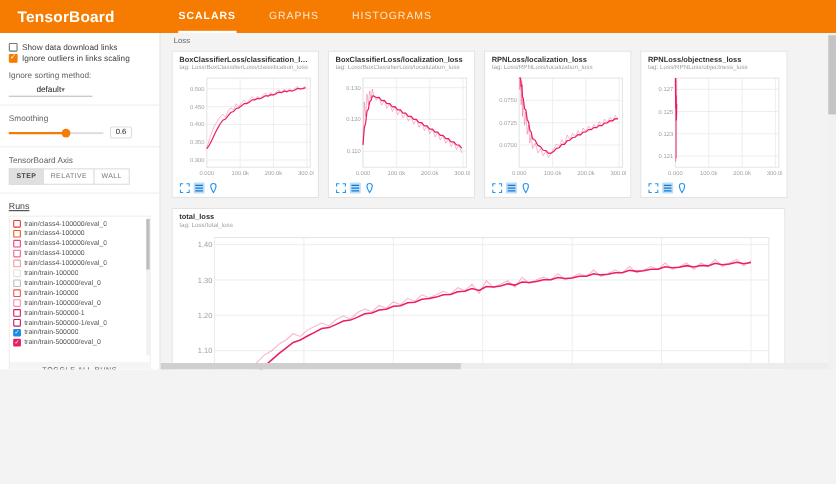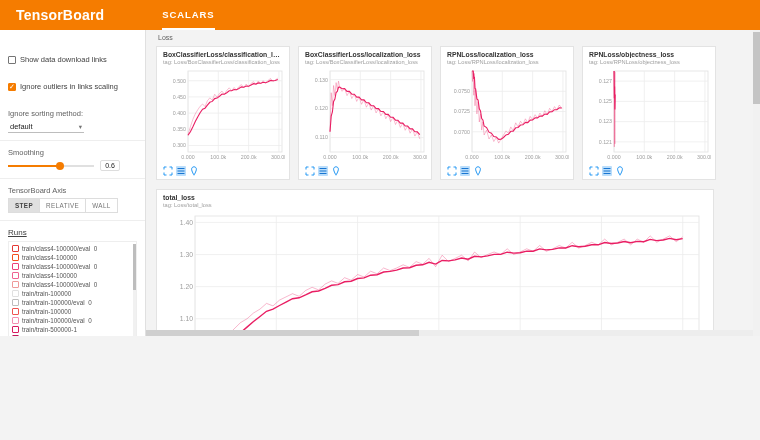--- a/index.html
+++ b/index.html
@@ -10,26 +10,26 @@
     padding:0 16px;color:#fff;}
   .brand{font-size:14px;font-weight:700;margin-right:58px;letter-spacing:.2px;}
   nav{display:flex;align-items:center;height:100%;justify-content:flex-end;}
   .tab{font-size:9.5px;letter-spacing:.9px;color:rgba(255,255,255,.82);margin-right:30px;
     height:100%;display:flex;align-items:center;cursor:pointer;border-bottom:2px solid transparent;box-sizing:border-box;}
   .tab.active{color:#fff;font-weight:700;border-bottom:2px solid #fff;}
   
   .bodyrow{flex:1;display:flex;min-height:0;position:relative;}
   aside{width:146px;min-width:146px;background:#fff;border-right:1px solid #e0e0e0;
     padding:7px 8px 4px 8px;box-sizing:border-box;font-size:7.5px;color:#424242;overflow:hidden;}
-  .cb-row{display:flex;align-items:center;gap:4px;margin:18px 0;cursor:pointer;}
+  .cb-row{display:flex;align-items:center;gap:4px;margin:1px 0;cursor:pointer;}
   .cb{width:8px;height:8px;border:1.4px solid #757575;border-radius:1px;box-sizing:border-box;
     display:flex;align-items:center;justify-content:center;font-size:7px;line-height:7px;color:#fff;flex:none;}
   .cb.checked{background:#f57c00;border-color:#f57c00;}
   .field-label{color:#616161;margin:7px 0 3px 0;}
-  .select{width:72px;border-bottom:1px solid #bdbdbd;display:flex;justify-content:space-between;
+  .select{width:72px;border-bottom:1px solid #bdbdbd;display:flex;justify-content:center;
     align-items:center;padding:1px 2px;cursor:pointer;color:#212121;}
   .caret{color:#757575;font-size:6.5px;}
   .divider{height:1px;background:#eee;margin:7px -8px;}
   .slider-row{display:flex;align-items:center;gap:6px;margin-top:3px;}
   .slider{position:relative;width:86px;height:10px;cursor:pointer;}
   .slider .track{position:absolute;top:4px;left:0;right:0;height:2px;background:#e0e0e0;}
   .slider .fill{position:absolute;top:4px;left:0;width:60%;height:2px;background:#f57c00;}
   .slider .knob{position:absolute;top:1px;left:calc(60% - 4px);width:8px;height:8px;border-radius:50%;background:#f57c00;}
   .slider-value{border:1px solid #ddd;border-radius:2px;padding:1px 3px;font-size:7px;color:#212121;min-width:12px;text-align:center;}
   .axis-buttons{display:flex;margin-top:2px;}
@@ -70,20 +70,22 @@
   .h-scrollbar .thumb{height:6px;width:45%;background:#cfcfcf;}
 </style>
 </head>
 <body>
 
 <div class="app">
   <header>
     <div class="brand">TensorBoard</div>
     <nav>
         <span class="tab active">SCALARS</span>
+        <span class="tab">GRAPHS</span>
+        <span class="tab">HISTOGRAMS</span>
       </nav>
   </header>
 
   <div class="bodyrow">
     <aside>
       <label class="cb-row">
         <span class="cb"></span>
         <span>Show data download links</span>
       </label>
       <label class="cb-row">

